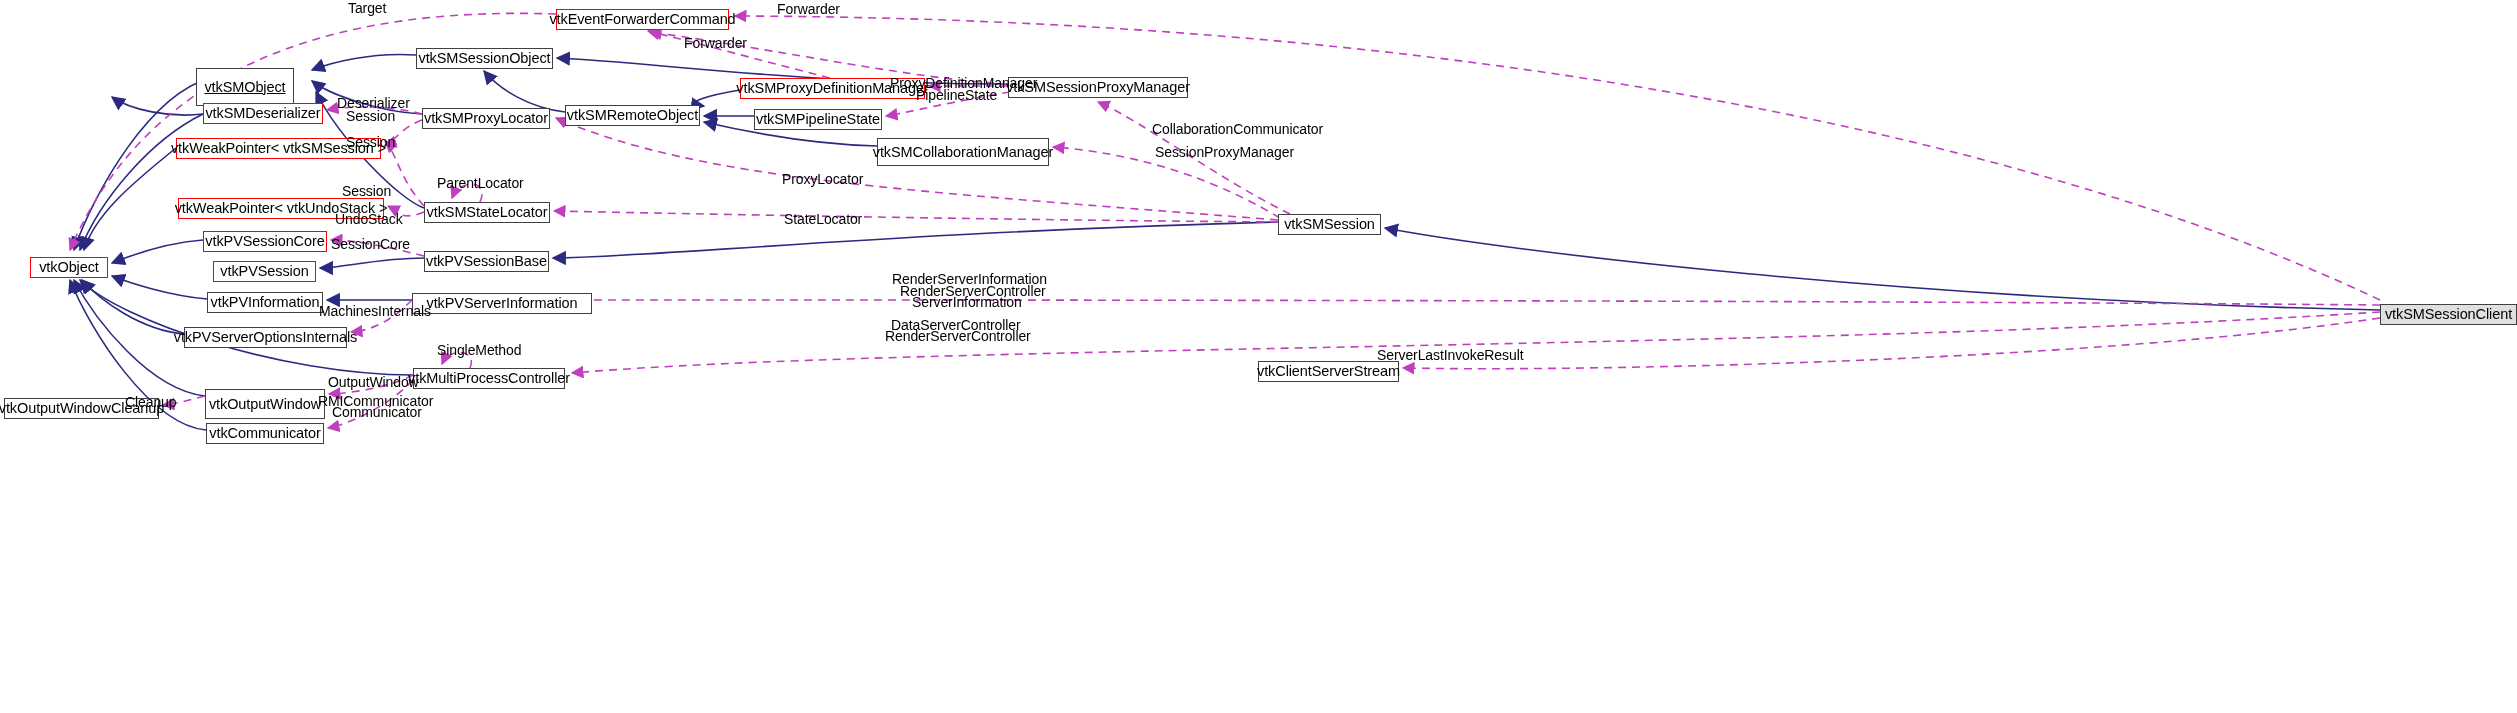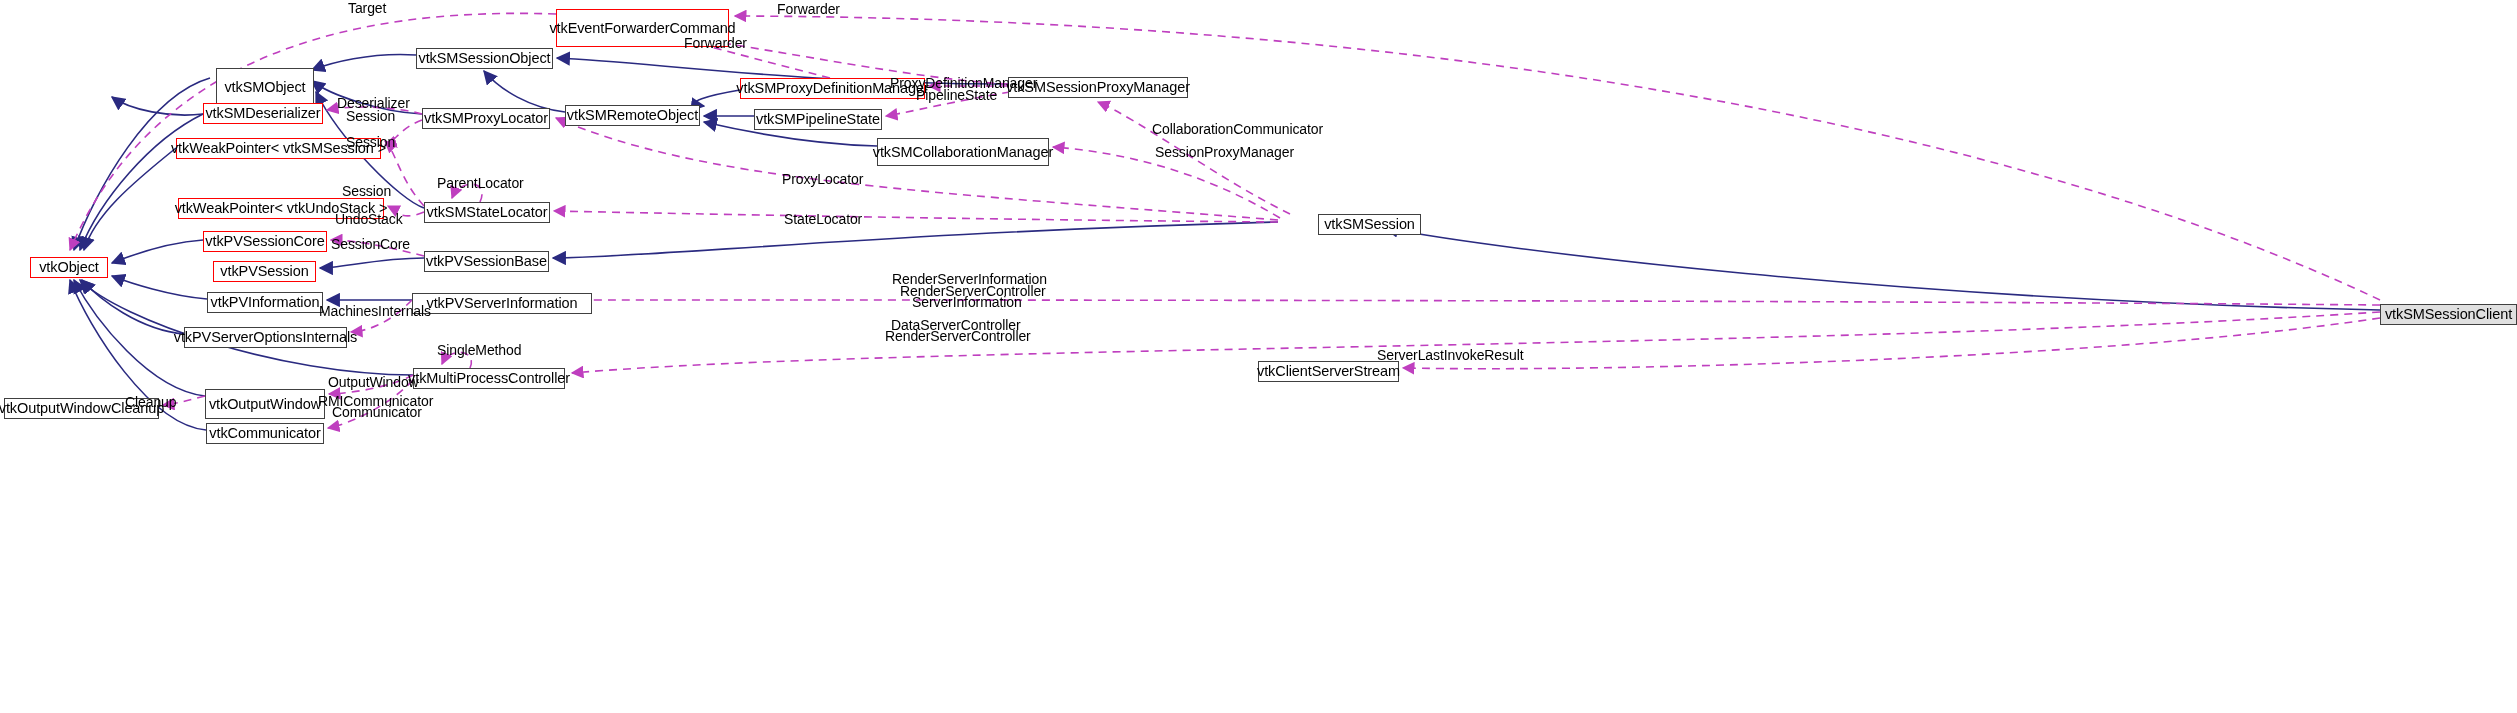--- a/index.html
+++ b/index.html
@@ -162,25 +162,25 @@
 
       <path d="M 413 375 C 400 382 370 392 329 394"></path>
 
       <path d="M 413 380 C 390 405 350 424 328 428"></path>
 
       <path d="M 205 396 C 190 400 175 404 163 405"></path>
     </g>
   </svg>
 
   <div class="node focus" style="left:2380px;top:304px;width:137px;height:21px;text-align:right;">vtkSMSessionClient</div>
-  <div class="node" style="left:1318px;top:214px;width:103px;height:21px;">vtkSMSession</div>
+  <div class="node" style="left:1278px;top:214px;width:103px;height:21px;">vtkSMSession</div>
   <div class="node" style="left:1008px;top:77px;width:180px;height:21px;">vtkSMSessionProxyManager</div>
-  <div class="node red" style="left:556px;top:9px;width:173px;height:38px;">vtkEventForwarderCommand</div>
+  <div class="node red" style="left:556px;top:9px;width:173px;height:21px;">vtkEventForwarderCommand</div>
   <div class="node" style="left:416px;top:48px;width:137px;height:21px;">vtkSMSessionObject</div>
-  <div class="node" style="left:216px;top:68px;width:98px;height:38px;">vtkSMObject</div>
+  <div class="node" style="left:196px;top:68px;width:98px;height:38px;text-decoration:underline;">vtkSMObject</div>
   <div class="node red" style="left:203px;top:103px;width:120px;height:21px;">vtkSMDeserializer</div>
   <div class="node red" style="left:176px;top:138px;width:205px;height:21px;">vtkWeakPointer&lt; vtkSMSession &gt;</div>
   <div class="node" style="left:422px;top:108px;width:128px;height:21px;">vtkSMProxyLocator</div>
   <div class="node" style="left:565px;top:105px;width:135px;height:21px;">vtkSMRemoteObject</div>
   <div class="node red" style="left:740px;top:78px;width:185px;height:21px;">vtkSMProxyDefinitionManager</div>
   <div class="node" style="left:754px;top:109px;width:128px;height:21px;">vtkSMPipelineState</div>
   <div class="node" style="left:877px;top:138px;width:172px;height:28px;">vtkSMCollaborationManager</div>
   <div class="node red" style="left:178px;top:198px;width:206px;height:21px;">vtkWeakPointer&lt; vtkUndoStack &gt;</div>
   <div class="node" style="left:424px;top:202px;width:126px;height:21px;">vtkSMStateLocator</div>
   <div class="node red" style="left:203px;top:231px;width:124px;height:21px;">vtkPVSessionCore</div>

